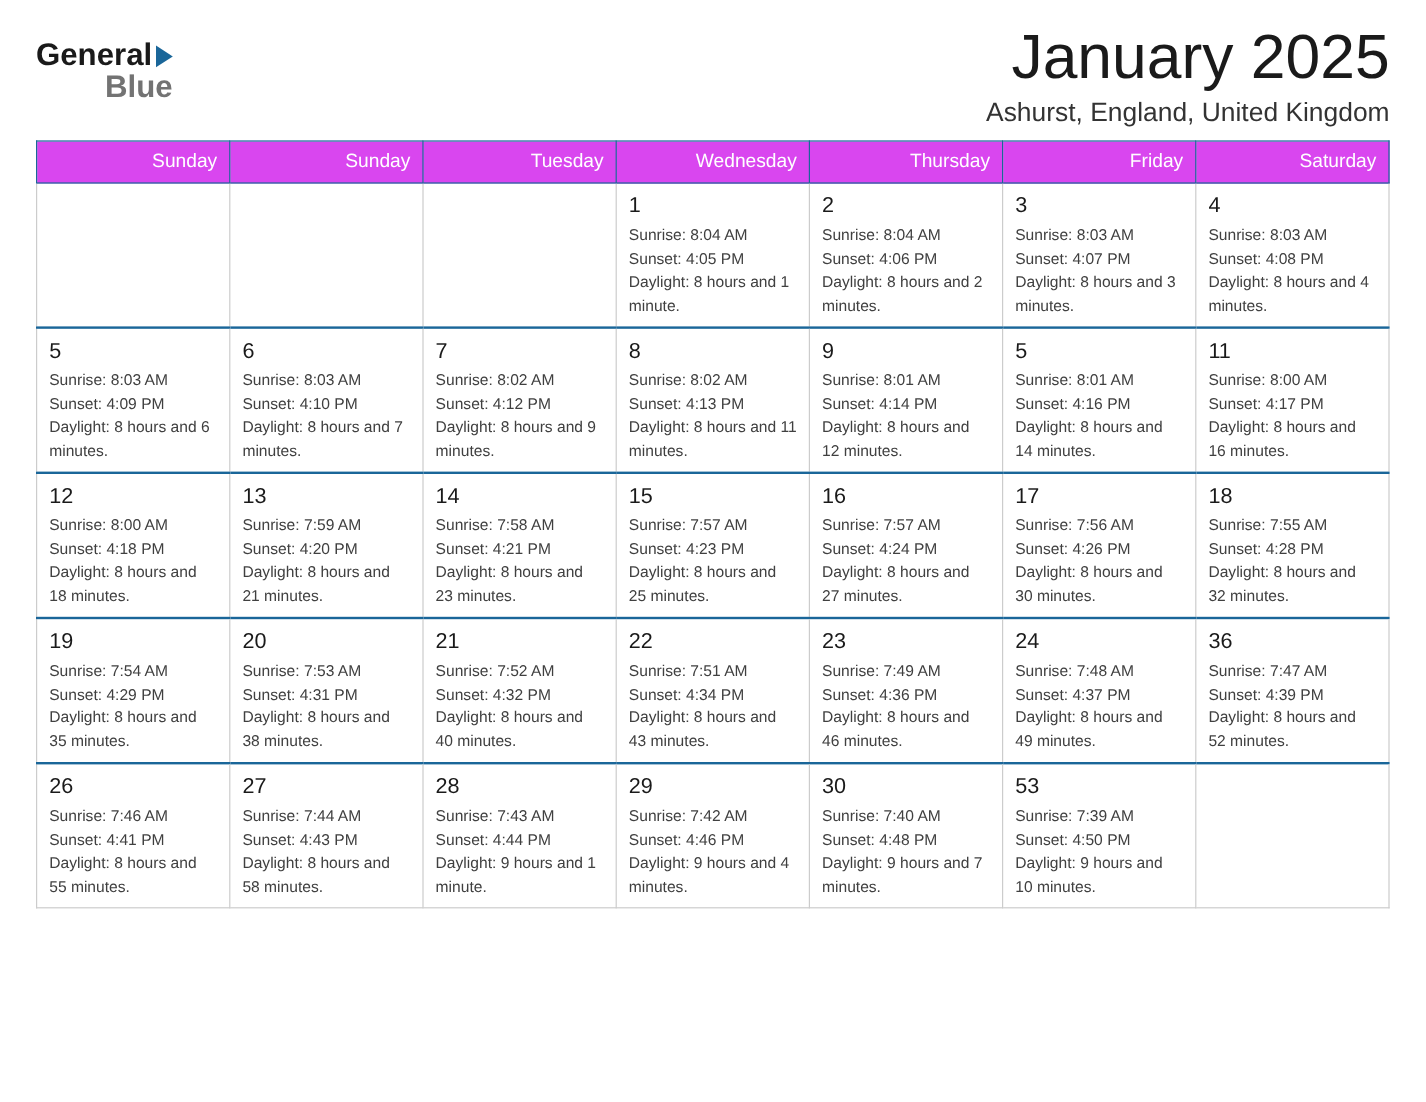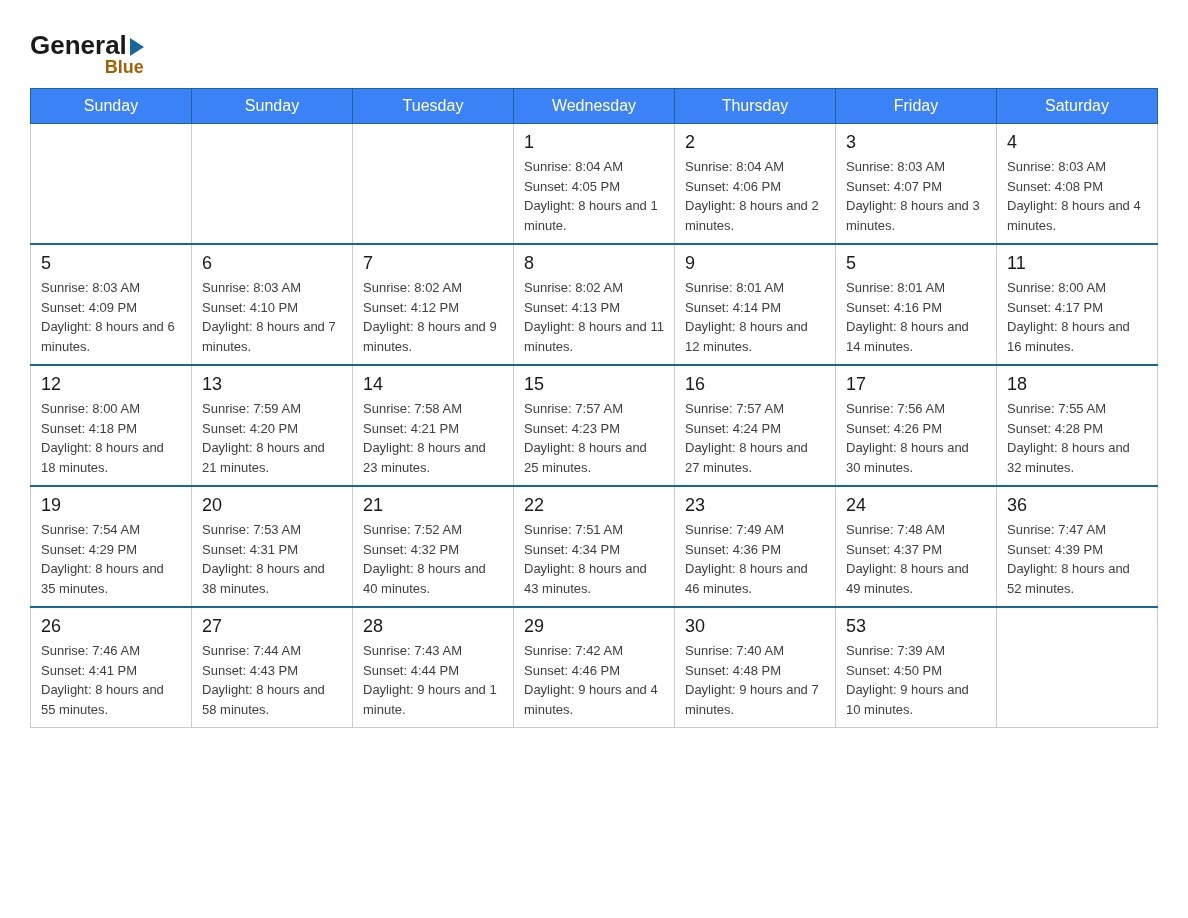--- a/index.html
+++ b/index.html
@@ -33,23 +33,23 @@
       display: inline-block;
       width: 0;
       height: 0;
       border-left: 14px solid #1a6699;
       border-top: 9px solid transparent;
       border-bottom: 9px solid transparent;
       margin-left: 3px;
       margin-top: 2px;
     }
     .logo-blue {
-      font-size: 18px;
+      font-size: 26px;
       font-weight: bold;
-      color: #a16207;
+      color: #737373;
       margin-top: -4px;
     }
     .title-block {
       text-align: right;
     }
     .cal-title {
       font-size: 52px;
       font-weight: normal;
       color: #1a1a1a;
       line-height: 1.1;
@@ -58,26 +58,26 @@
       font-size: 22px;
       color: #333;
       margin-top: 4px;
     }
     .calendar {
       width: 100%;
       border-collapse: collapse;
       margin-top: 10px;
     }
     .calendar th {
-      background-color: #3b82f6;
+      background-color: #d946ef;
       color: #fff;
       font-size: 16px;
       font-weight: normal;
       padding: 8px 10px;
-      text-align: center;
+      text-align: right;
       border: 1px solid #1a6699;
     }
     .calendar td {
       vertical-align: top;
       padding: 8px 10px;
       border: 1px solid #ccc;
       width: calc(100% / 7);
       min-height: 110px;
       font-size: 13px;
       color: #333;
@@ -104,20 +104,24 @@
 </head>
 <body>
 
 <div class="header-row">
   <div class="logo">
     <div class="logo-general">
       <span>General</span>
       <span class="arrow"></span>
     </div>
     <div class="logo-blue">Blue</div>
+  </div>
+  <div class="title-block">
+    <div class="cal-title">January 2025</div>
+    <div class="cal-subtitle">Ashurst, England, United Kingdom</div>
   </div>
 </div>
 
 <table class="calendar">
   <thead>
     <tr>
     <th>Sunday</th>
         <th>Sunday</th>
         <th>Tuesday</th>
         <th>Wednesday</th>

